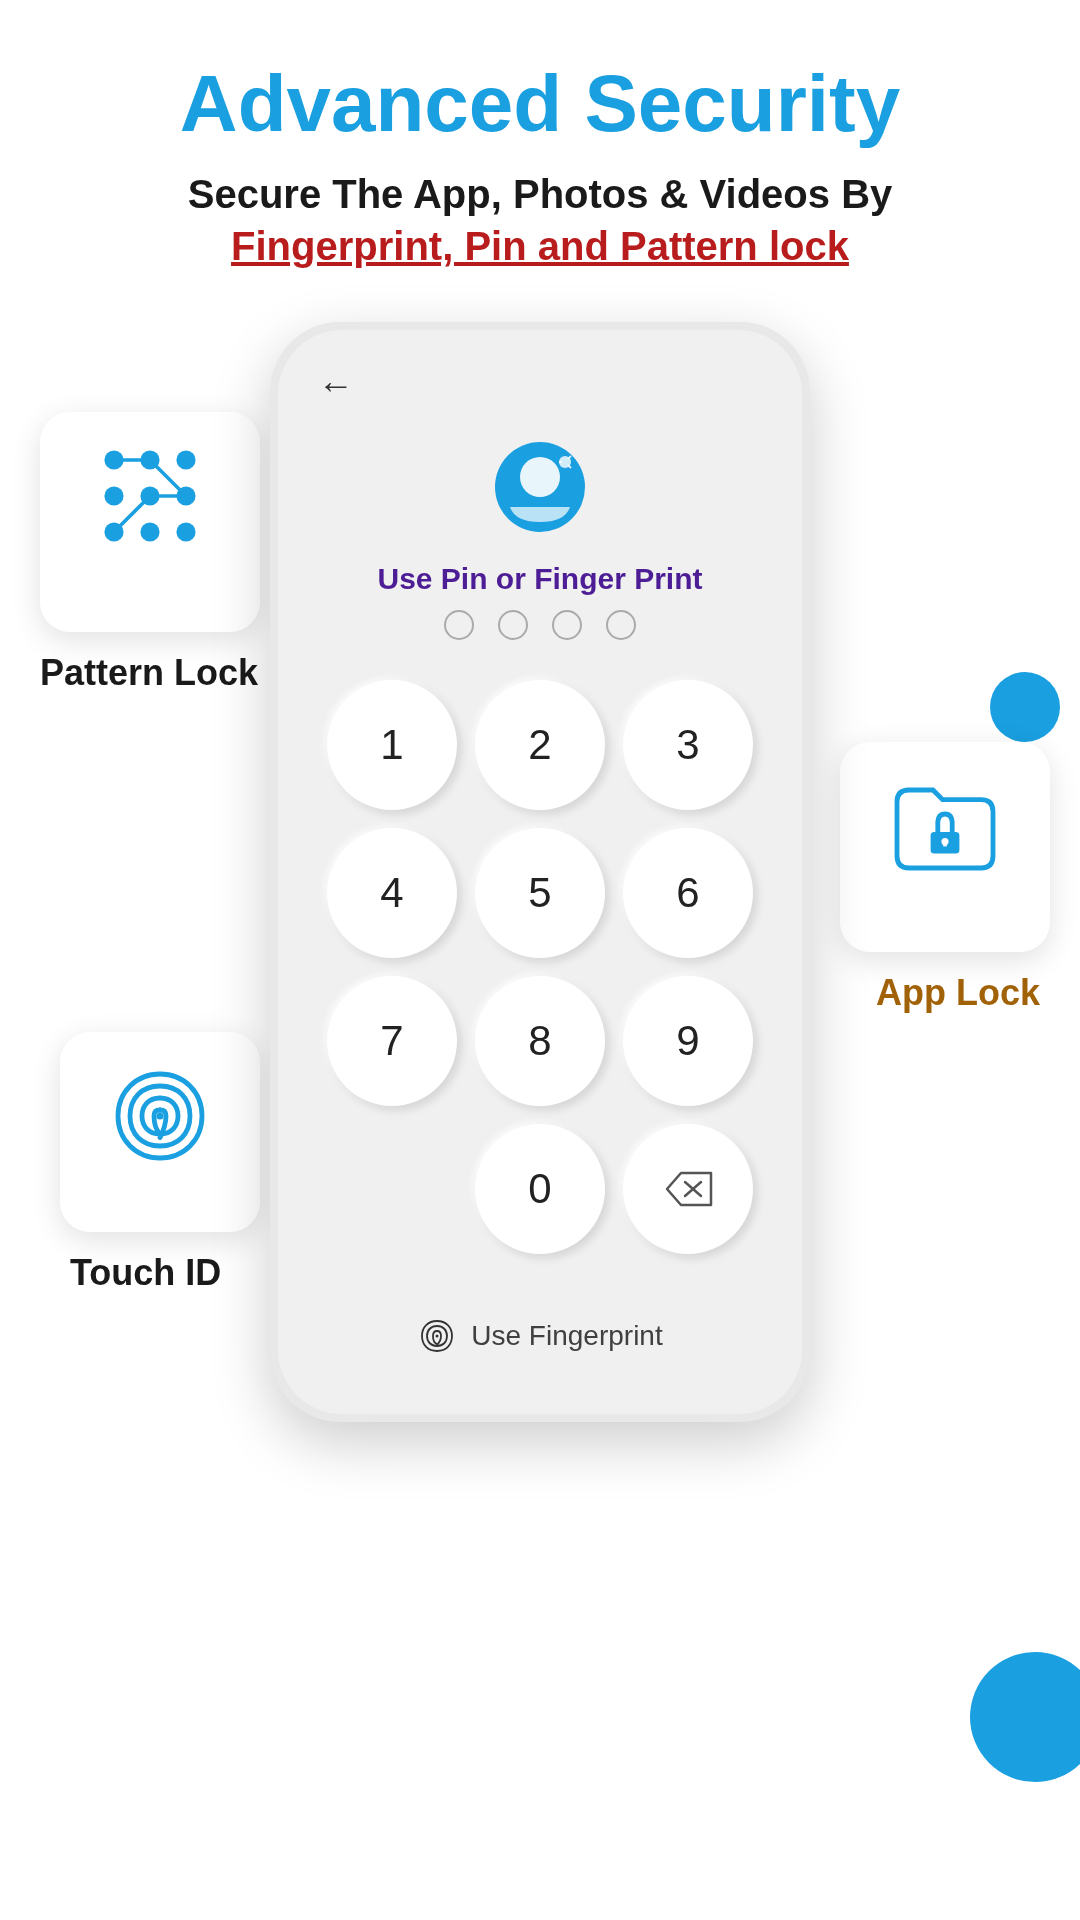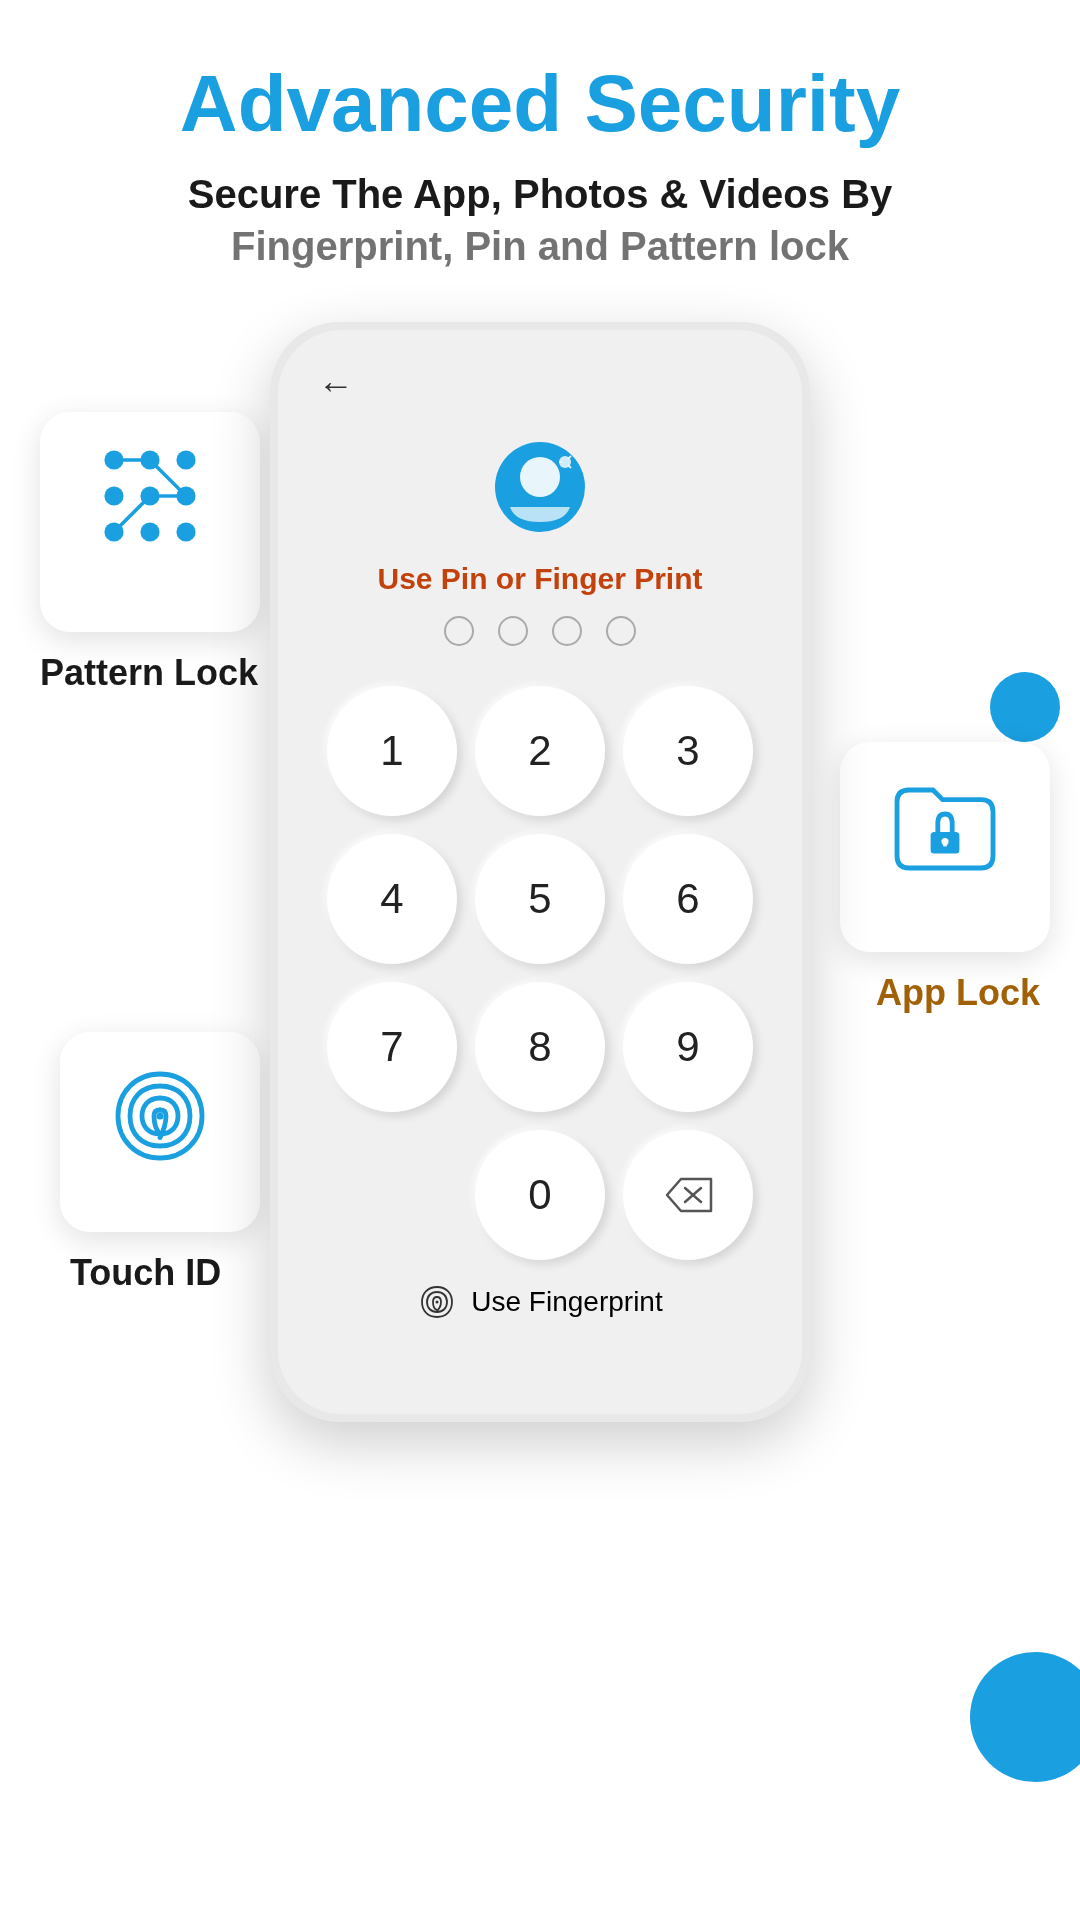--- a/index.html
+++ b/index.html
@@ -27,21 +27,22 @@
     }
 
     .header-subtitle {
       font-size: 40px;
       font-weight: 700;
       color: #1a1a1a;
       line-height: 1.3;
     }
 
     .header-subtitle-blue {
-      color: #737373;
+      color: #b91c1c;
+      text-decoration: underline;
     }
 
     .main-area {
       position: relative;
       width: 100%;
       height: 1500px;
       display: flex;
       justify-content: center;
       align-items: flex-start;
       padding-top: 40px;
@@ -95,22 +96,22 @@
     }
 
     .phone-app-icon svg {
       width: 100%;
       height: 100%;
     }
 
     .phone-subtitle {
       font-size: 30px;
       font-weight: 700;
-      color: #c2410c;
-      margin-bottom: 20px;
+      color: #4c1d95;
+      margin-bottom: 14px;
     }
 
     .pin-dots {
       display: flex;
       gap: 24px;
       margin-bottom: 40px;
     }
 
     .pin-dot {
       width: 30px;
@@ -146,26 +147,26 @@
     .num-btn.zero-row {
       grid-column: 2;
     }
 
     .num-btn.delete-btn {
       grid-column: 3;
       font-size: 30px;
     }
 
     .fingerprint-btn {
-      margin-top: 22px;
+      margin-top: 62px;
       display: flex;
       align-items: center;
       gap: 14px;
       font-size: 28px;
-      color: #000000;
+      color: #404040;
       font-weight: 500;
     }
 
     
     .float-card {
       position: absolute;
       background: #fff;
       border-radius: 30px;
       display: flex;
       flex-direction: column;

